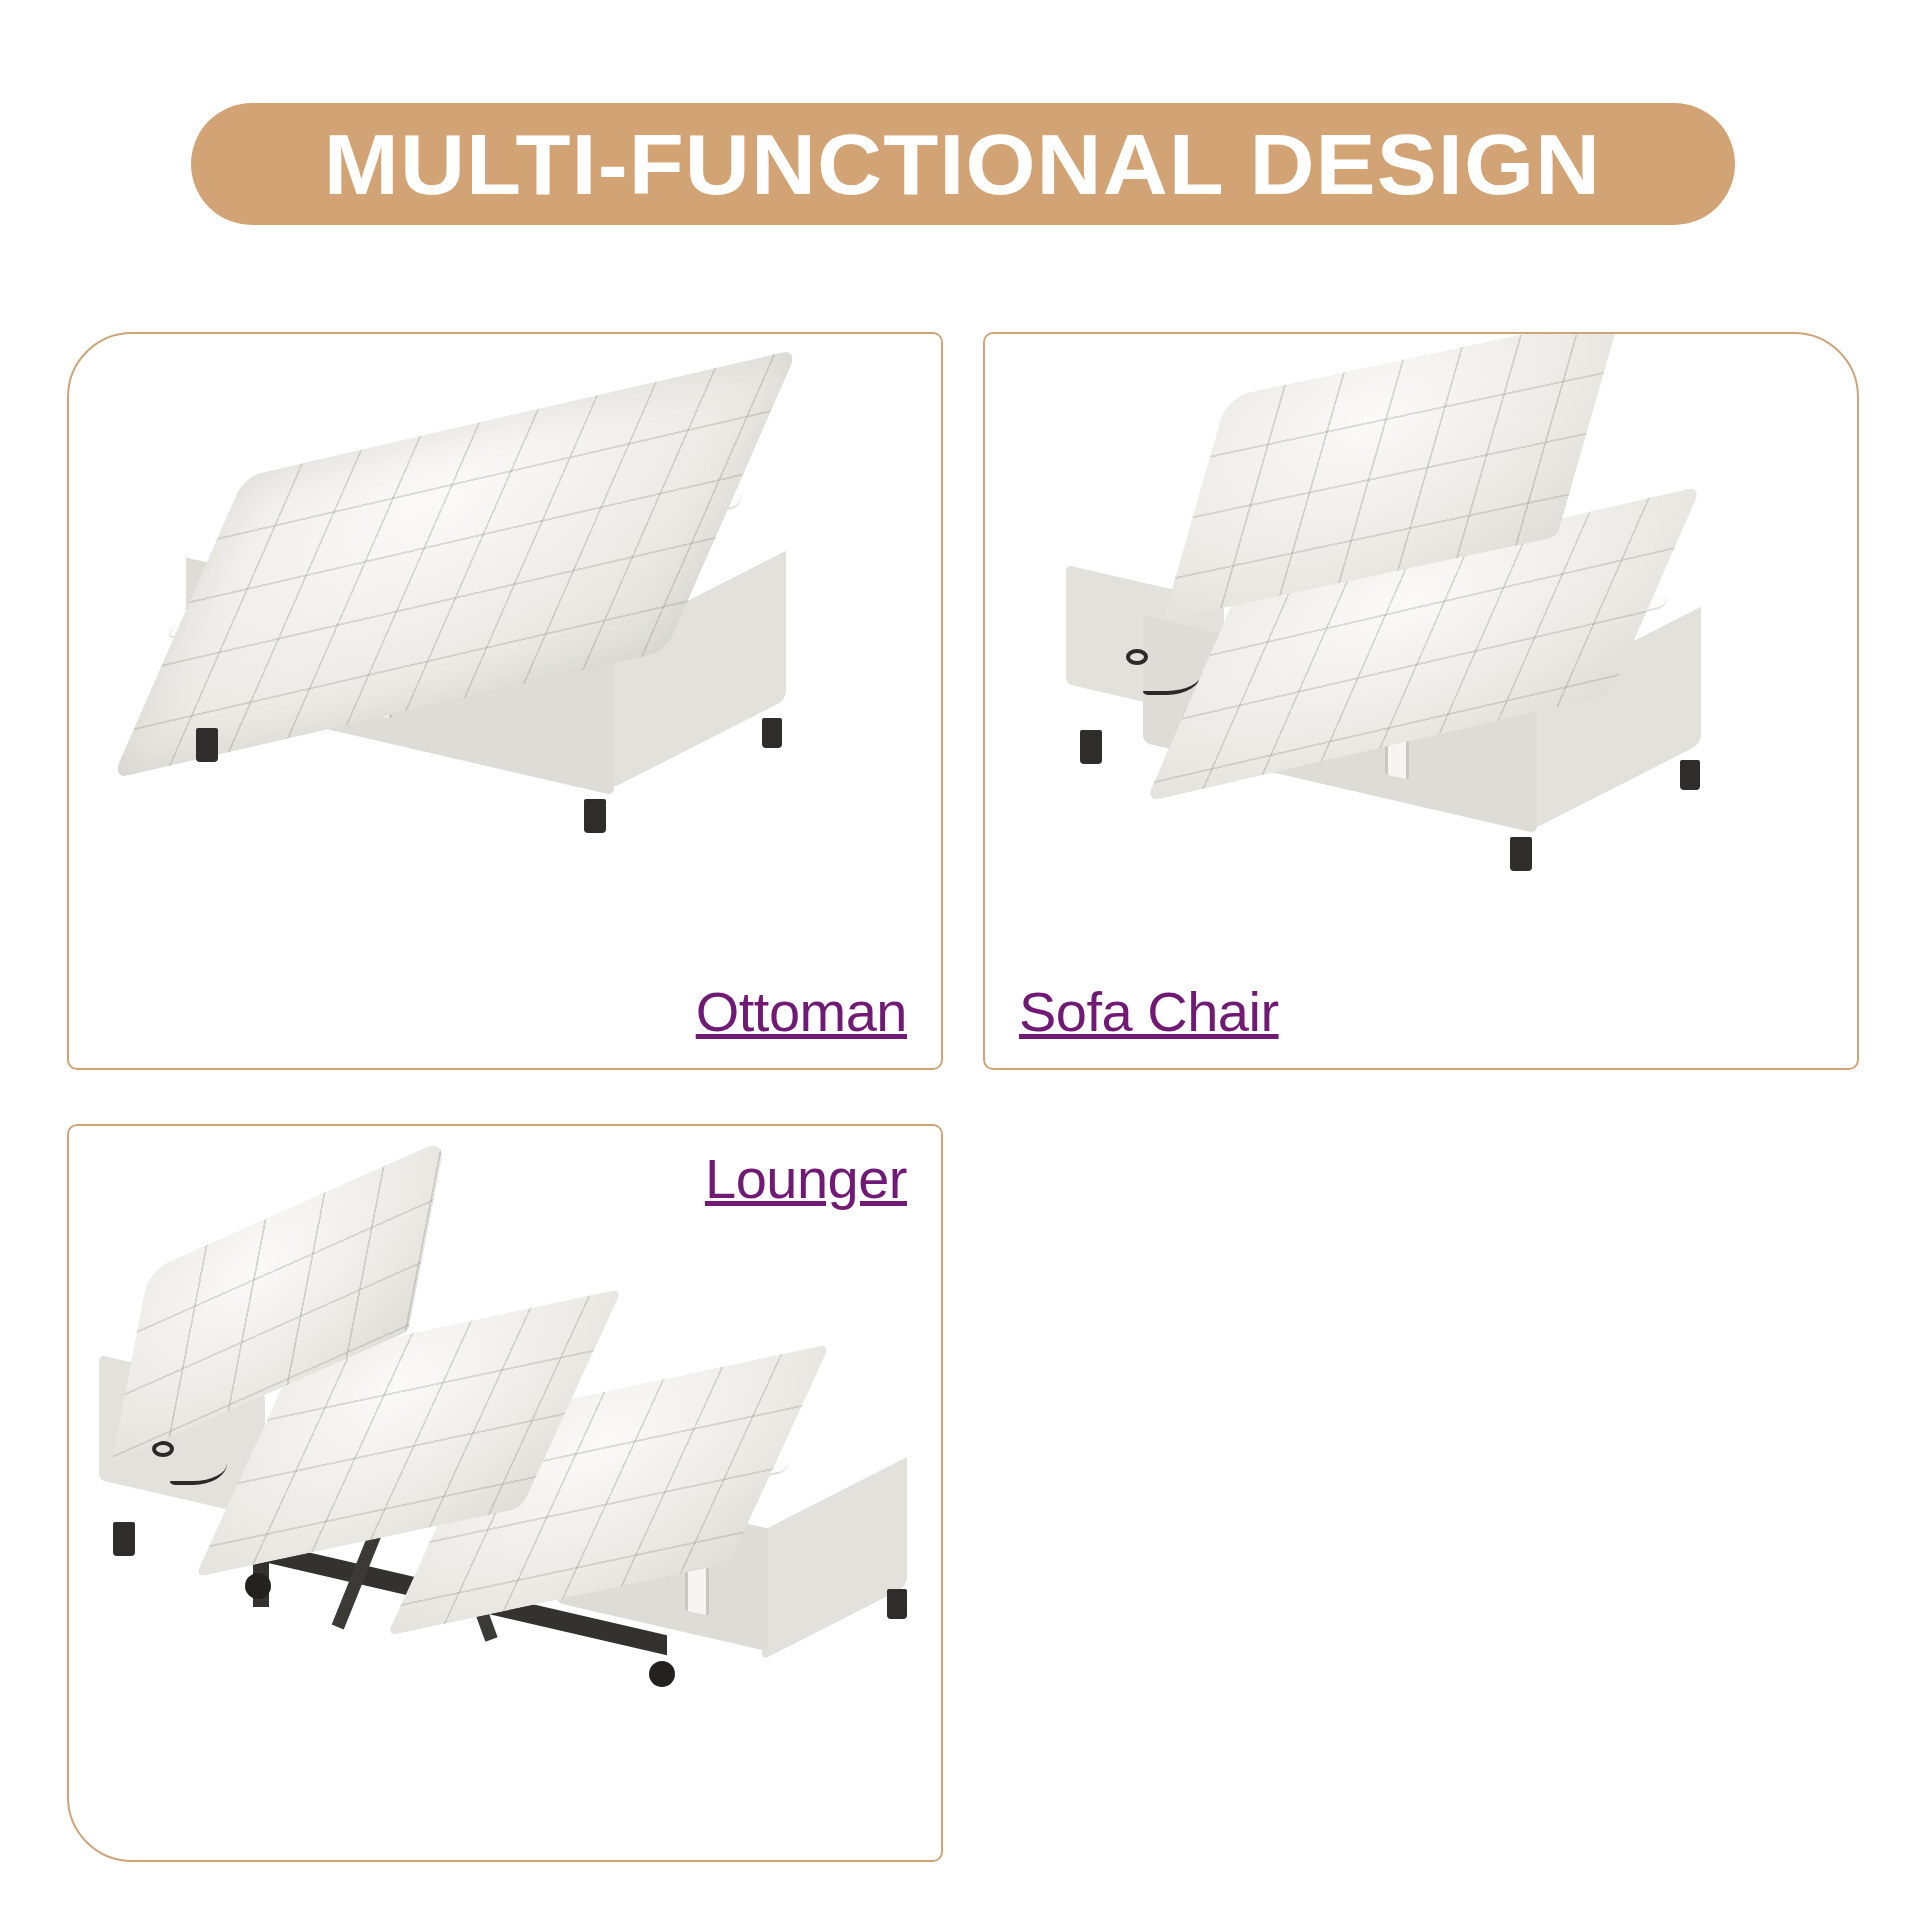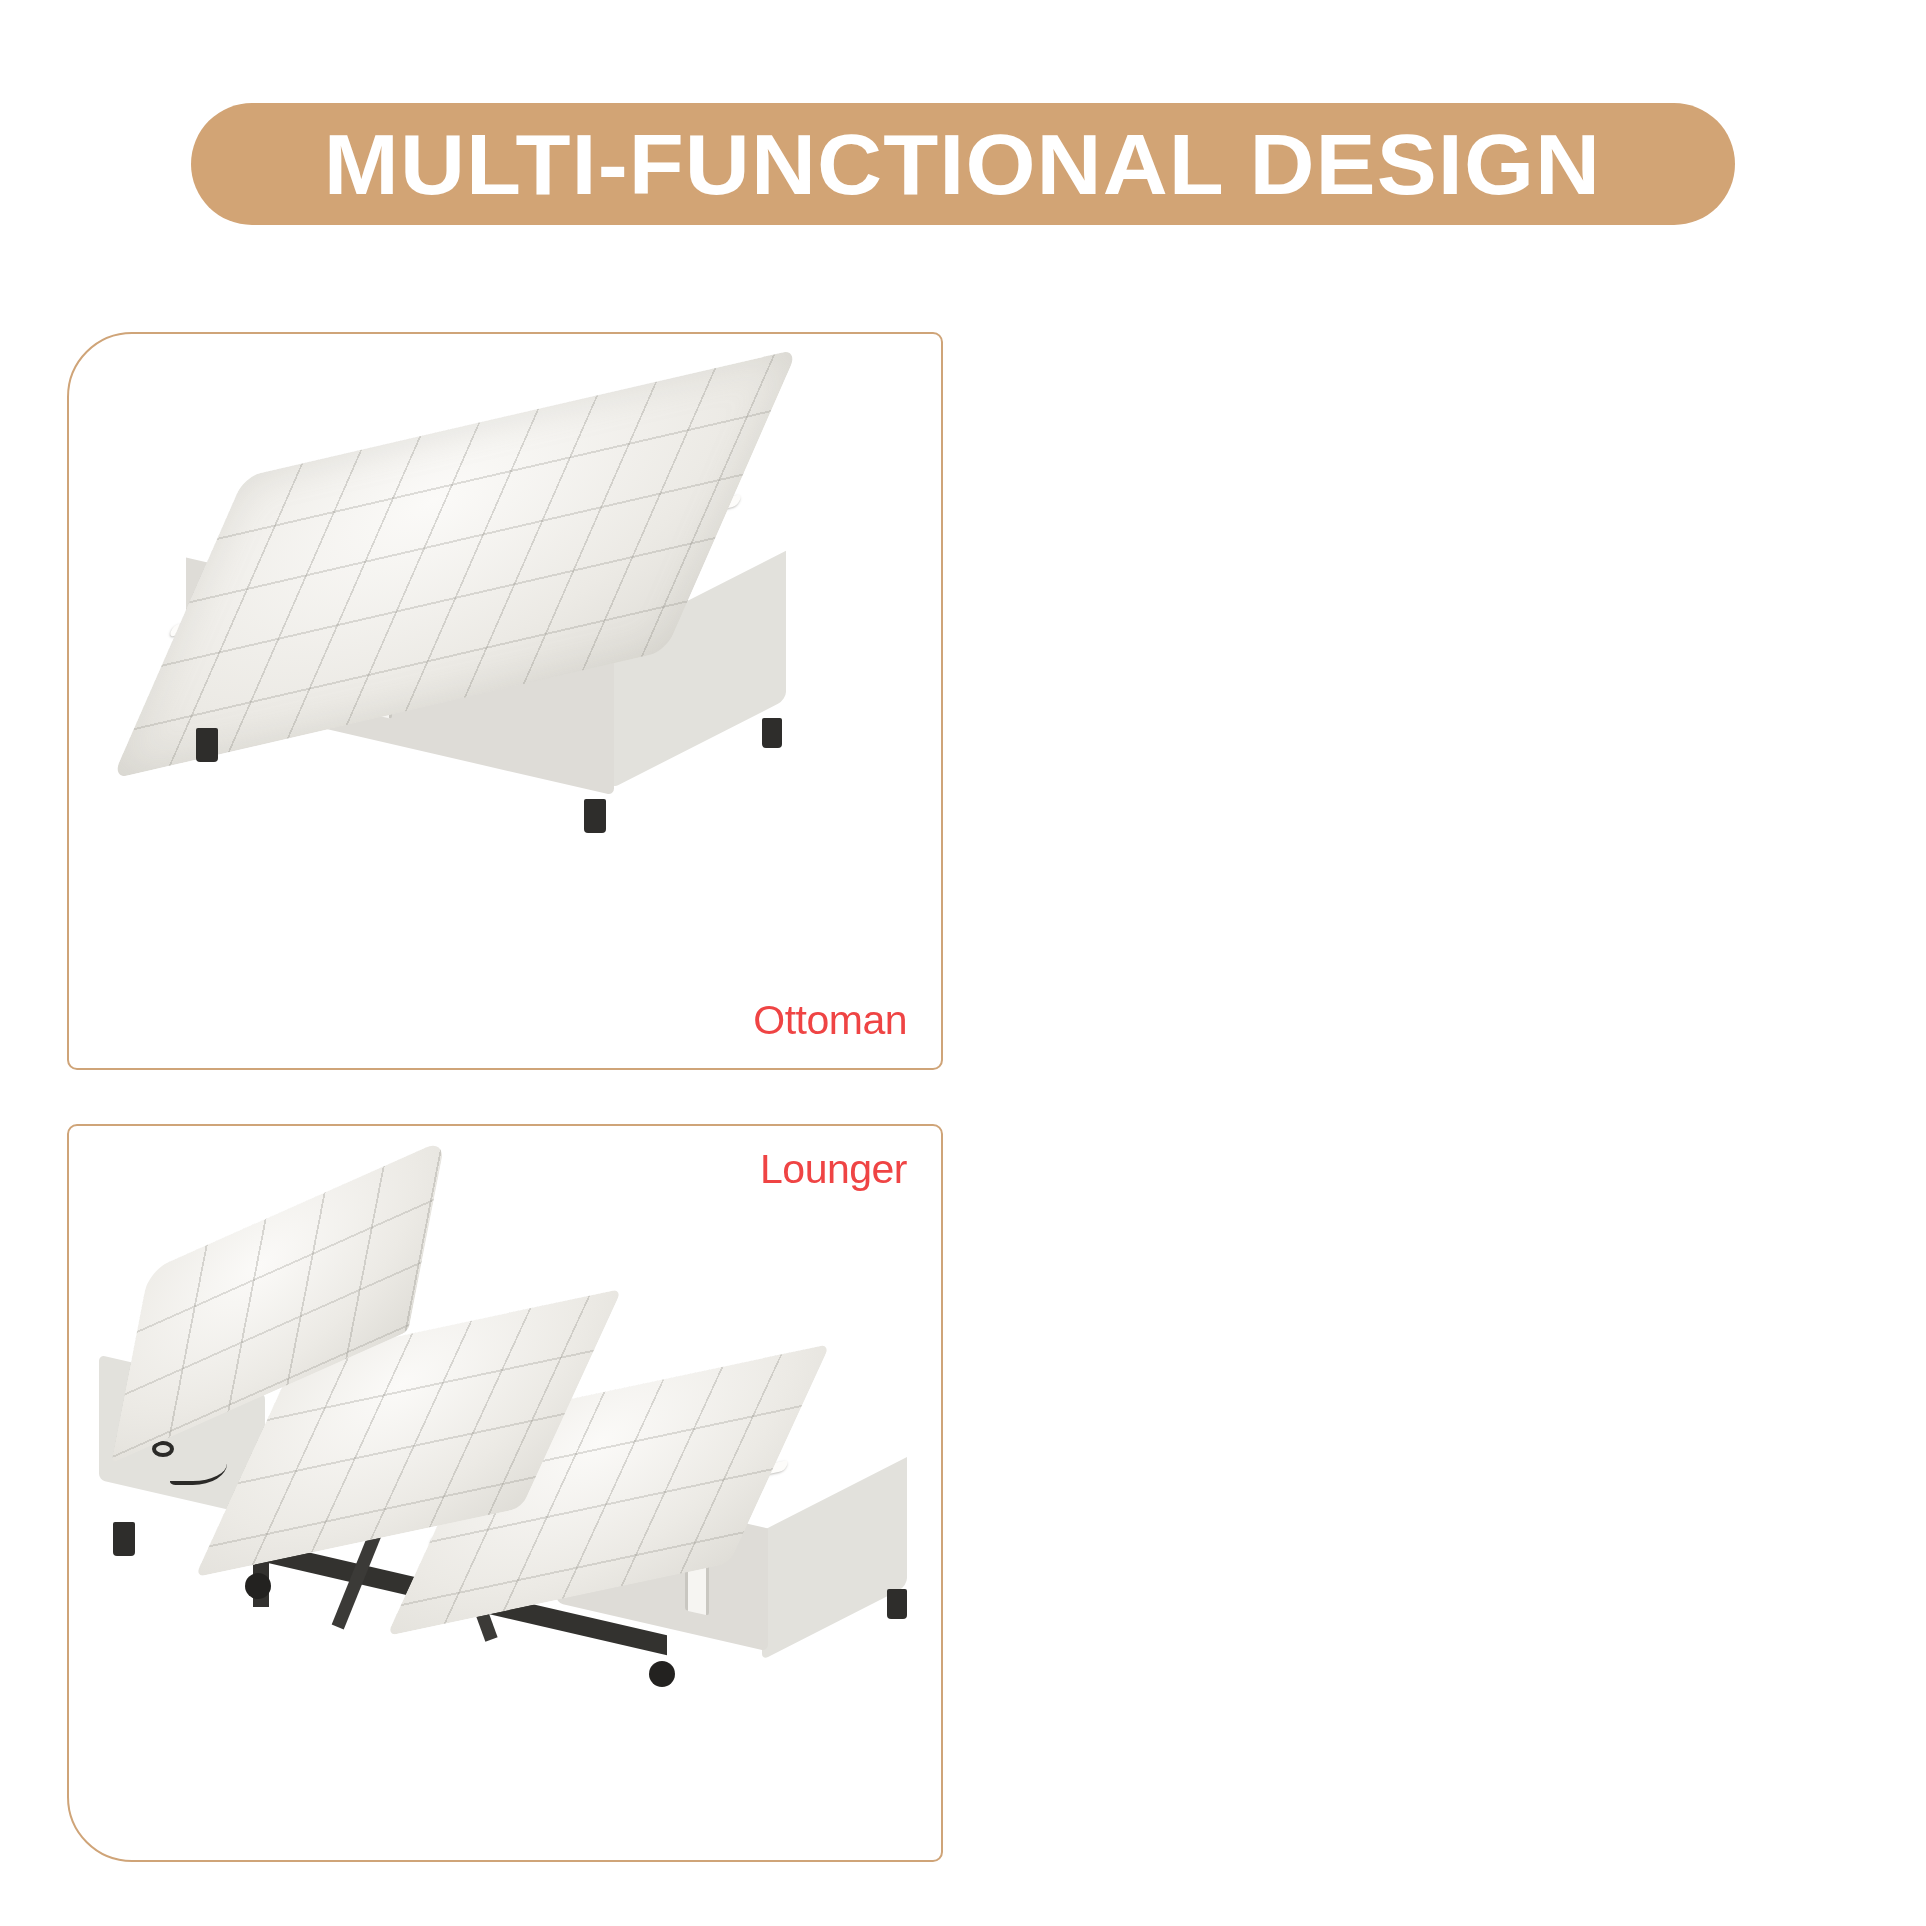--- a/index.html
+++ b/index.html
@@ -62,27 +62,28 @@
               border-radius: 65px 10px 10px 10px; }
   .panel.tr { left: 916px; top: 0;    width: 876px; height: 738px;
               border-radius: 10px 65px 10px 10px; }
   .panel.bl { left: 0;    top: 792px; width: 876px; height: 738px;
               border-radius: 10px 10px 10px 65px; }
   .panel.br { left: 916px; top: 792px; width: 876px; height: 738px;
               border-radius: 10px 10px 65px 10px; }
 
   .panel-label {
     position: absolute;
-    font-size: 41px;
+    font-size: 56px;
     font-weight: normal;
-    color: #ef4444;
+    color: #701a75;
     font-family: "Liberation Sans Narrow", "Liberation Sans", sans-serif;
     letter-spacing: -0.5px;
     white-space: nowrap;
     z-index: 5;
+    text-decoration: underline;
   }
   .label-br { right: 34px; bottom: 24px; }
   .label-bl { left: 34px;  bottom: 24px; }
   .label-tr { right: 34px; top: 20px; }
   .label-tl { left: 34px;  top: 20px; }
 
   .stage {
     position: absolute;
     inset: 0;
   }
@@ -295,20 +296,43 @@
         <div class="ott-top tuft-top" style="position:absolute"></div>
 
         <div class="leg" style="left:127px; top:394px; width:22px; height:34px;"></div>
         <div class="leg" style="left:515px; top:465px; width:22px; height:34px;"></div>
         <div class="leg" style="left:693px; top:384px; width:20px; height:30px;"></div>
       </div>
 
       <div class="panel-label label-br">Ottoman</div>
     </div>
 
+    <div class="panel tr">
+      <div class="stage">
+
+        <div class="sc-baseL fab-side" style="position:absolute"></div>
+        <div class="sc-side fab-side" style="position:absolute"></div>
+        <div class="sc-front fab-front" style="position:absolute"></div>
+
+        <div class="strap" style="left:400px; top:364px; width:24px; height:79px; transform:skewY(13deg);"></div>
+
+        <div class="cord" style="left:141px; top:315px; width:22px; height:16px;"></div>
+        <div class="cord-tail" style="left:158px; top:323px; width:59px; height:38px;"></div>
+
+        <div class="sc-seat-pipe piping" style="position:absolute"></div>
+        <div class="sc-seat tuft-top" style="position:absolute"></div>
+        <div class="sc-back tuft-top" style="position:absolute"></div>
+
+        <div class="leg" style="left:95px; top:396px; width:22px; height:34px;"></div>
+        <div class="leg" style="left:525px; top:503px; width:22px; height:34px;"></div>
+        <div class="leg" style="left:695px; top:426px; width:20px; height:30px;"></div>
+      </div>
+
+      <div class="panel-label label-bl">Sofa Chair</div>
+    </div>
 
     <div class="panel bl">
       <div class="stage">
 
         <div class="lg-baseL fab-side" style="position:absolute"></div>
         <div class="lg-side fab-side" style="position:absolute"></div>
         <div class="lg-front fab-front" style="position:absolute"></div>
 
         <div class="frame-bar" style="left:184px; top:384px; width:400px; height:18px; transform:skewY(13deg);"></div>
         <div class="frame-bar" style="left:198px; top:463px; width:400px; height:20px; transform:skewY(13deg);"></div>

